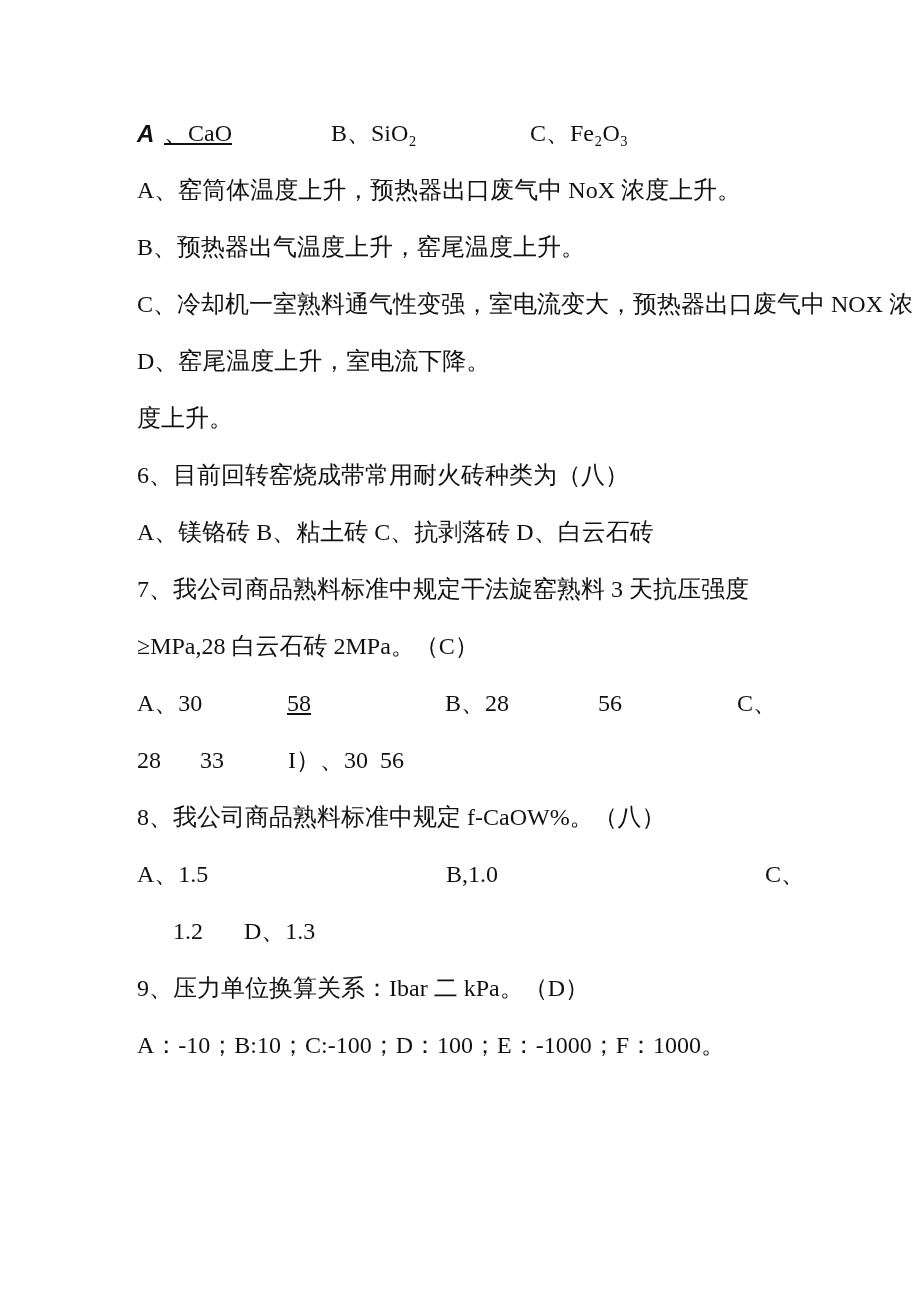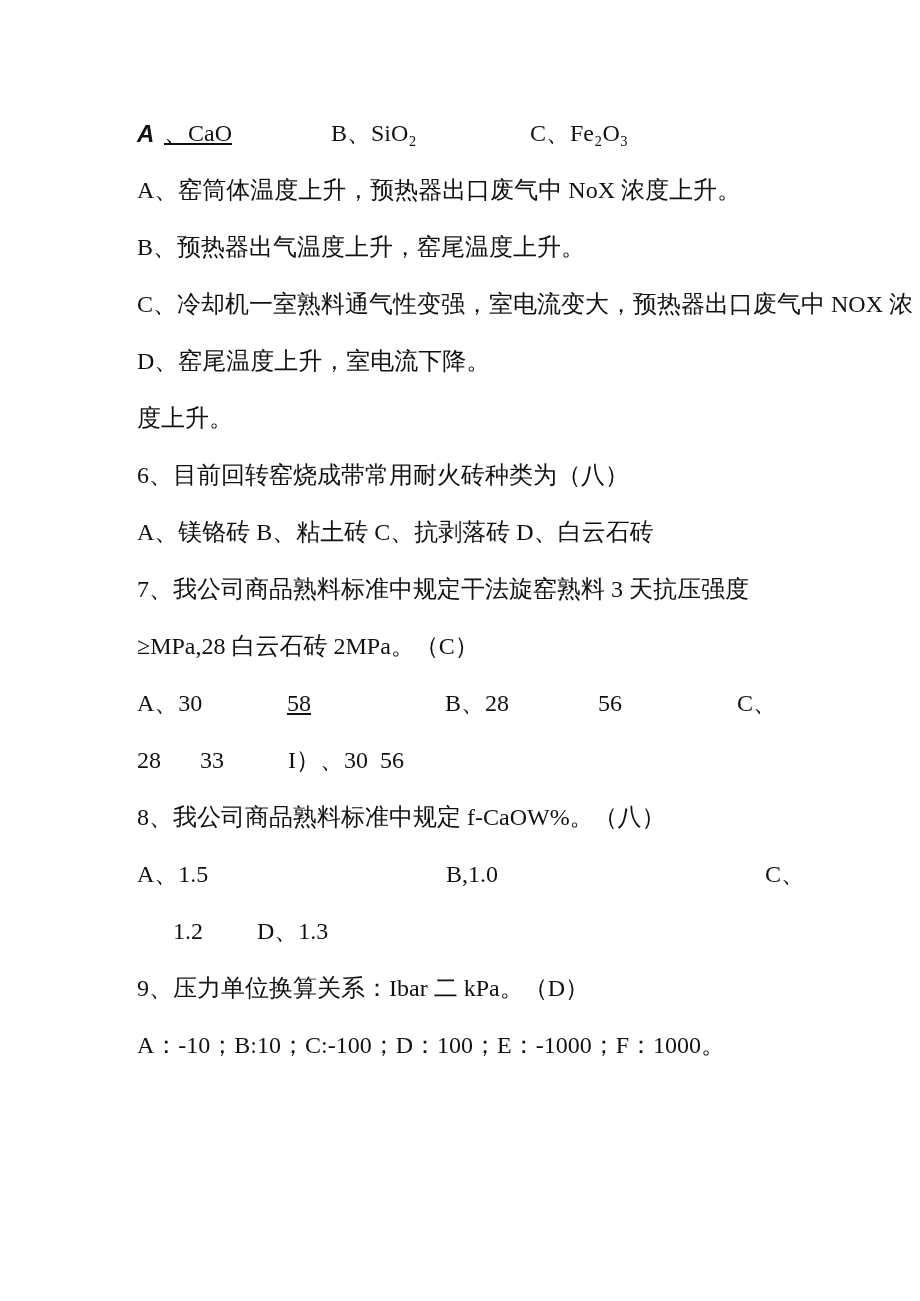--- a/index.html
+++ b/index.html
@@ -58,17 +58,17 @@
       <div class="line"><span class="seg">D、窑尾温度上升，室电流下降。</span></div>
       <div class="line"><span class="seg">度上升。</span></div>
       <div class="line"><span class="seg">6、目前回转窑烧成带常用耐火砖种类为（八）</span></div>
       <div class="line"><span class="seg">A、镁铬砖 B、粘土砖 C、抗剥落砖 D、白云石砖</span></div>
       <div class="line"><span class="seg">7、我公司商品熟料标准中规定干法旋窑熟料 3 天抗压强度</span></div>
       <div class="line"><span class="seg">≥MPa,28 白云石砖 2MPa。（C）</span></div>
       <div class="line"><span class="seg abs" style="left: 0px;">A、30</span><span class="seg abs" style="left: 150px; text-decoration: underline;">58</span><span class="seg abs" style="left: 308px;">B、28</span><span class="seg abs" style="left: 461px;">56</span><span class="seg abs" style="left: 600px;">C、</span></div>
       <div class="line"><span class="seg abs" style="left: 0px; text-align: center;">28</span><span class="seg abs" style="left: 63px;">33</span><span class="seg abs" style="left: 151px;">I）、30</span><span class="seg abs" style="left: 243px;">56</span></div>
       <div class="line"><span class="seg">8、我公司商品熟料标准中规定 f-CaOW%。（八）</span></div>
       <div class="line"><span class="seg abs" style="left: 0px;">A、1.5</span><span class="seg abs" style="left: 309px;">B,1.0</span><span class="seg abs" style="left: 628px;">C、</span></div>
-      <div class="line"><span class="seg abs" style="left: 2px; margin-left: 34px;">1.2</span><span class="seg abs" style="left: 120px;">D、1.3</span></div>
+      <div class="line"><span class="seg abs" style="left: 2px; margin-left: 34px;">1.2</span><span class="seg abs" style="left: 107px;">D、1.3</span></div>
       <div class="line"><span class="seg">9、压力单位换算关系：Ibar 二 kPa。（D）</span></div>
       <div class="line"><span class="seg">A：-10；B:10；C:-100；D：100；E：-1000；F：1000。</span></div>
     </div>
 </div>
 
 </body></html>

